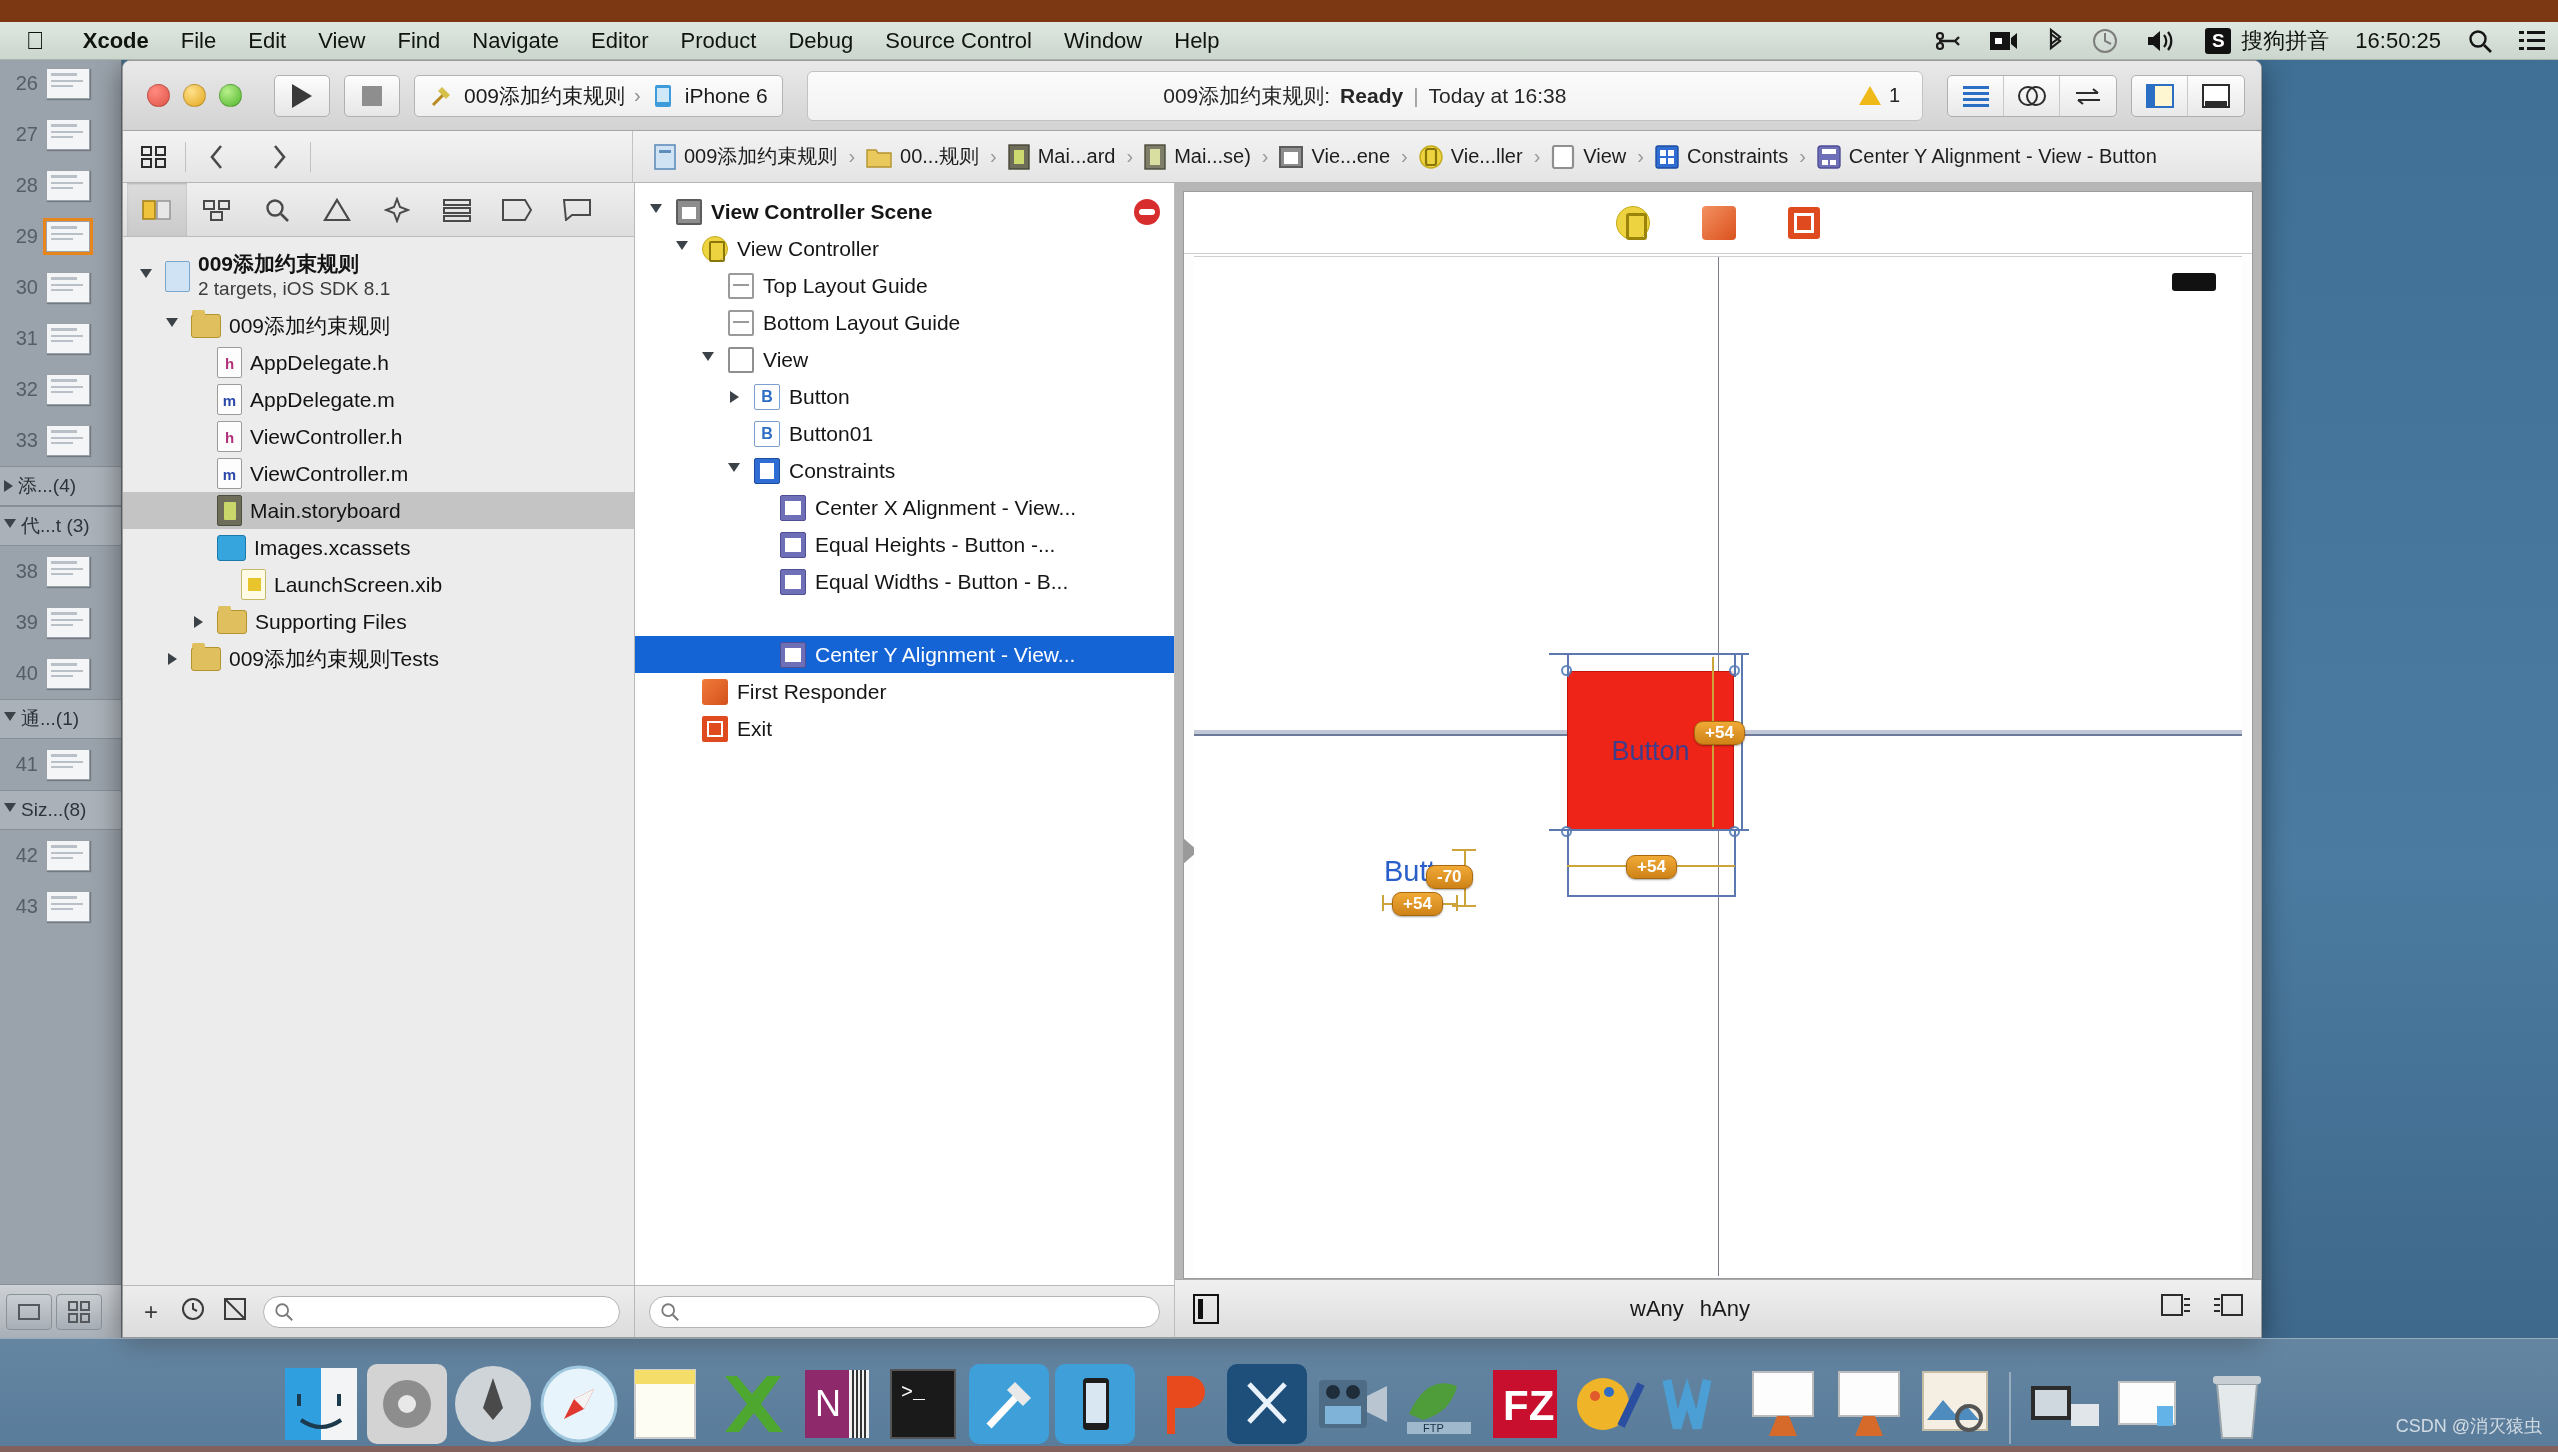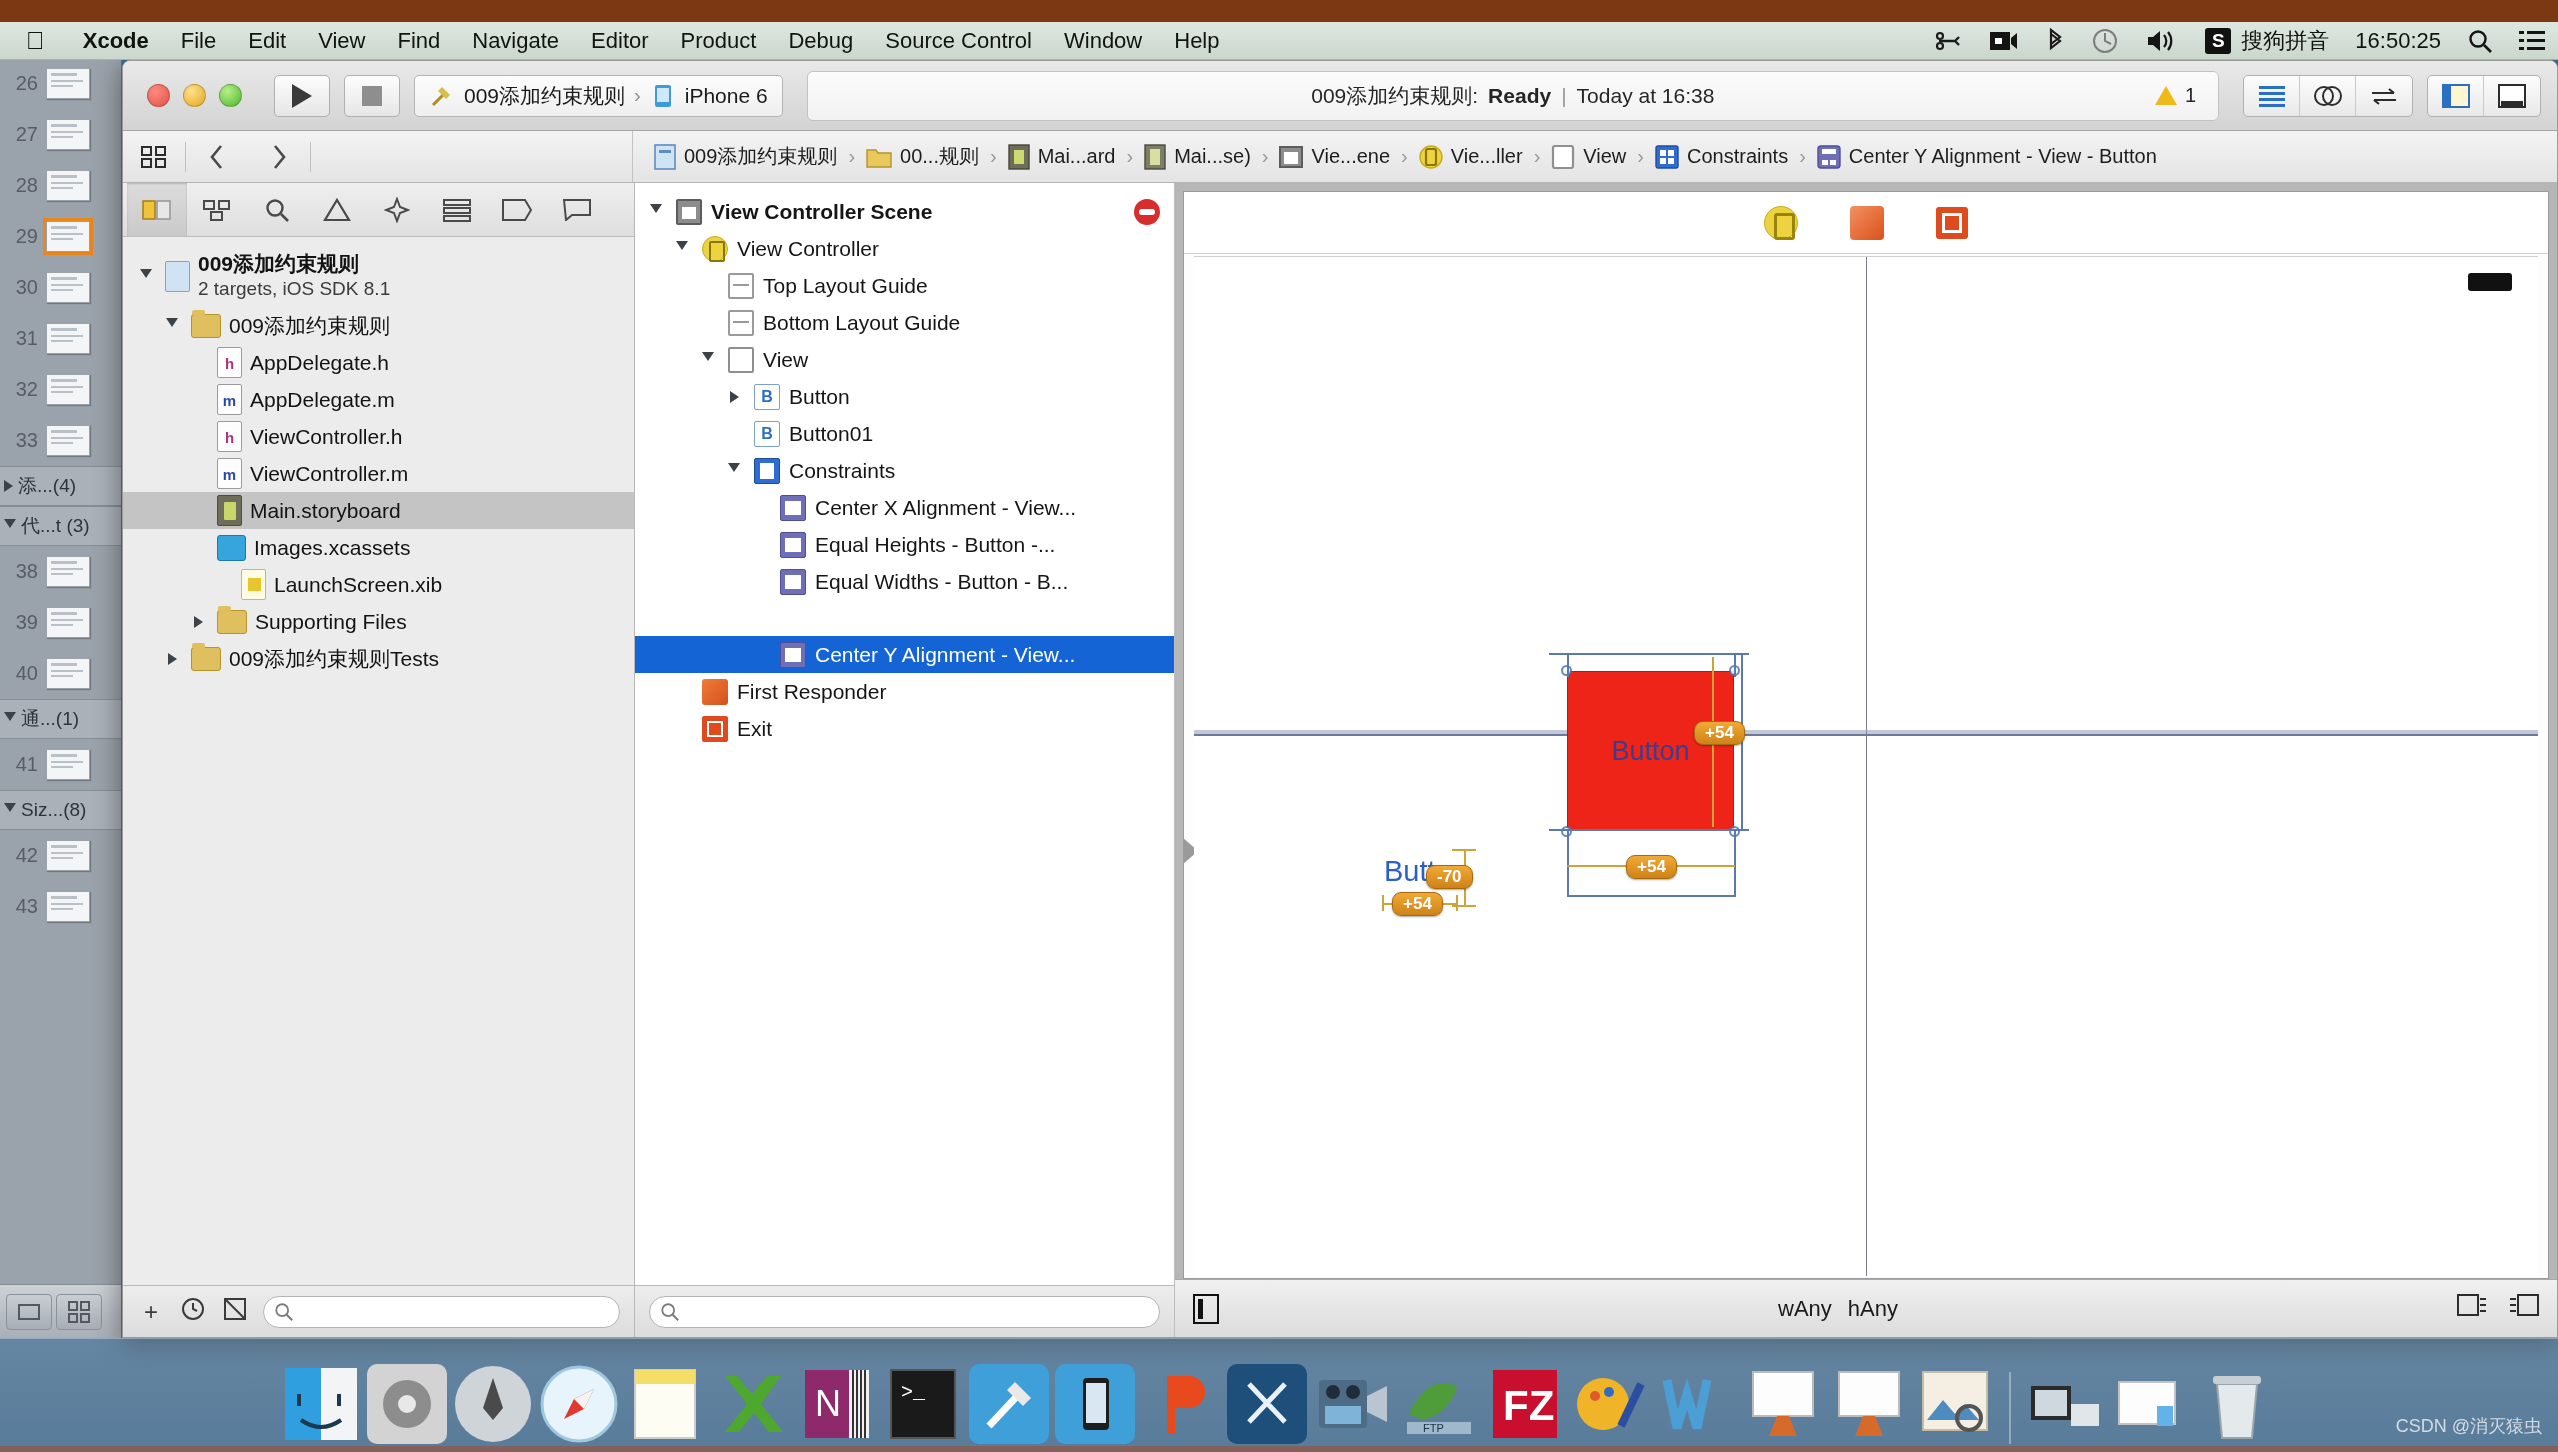--- a/index.html
+++ b/index.html
@@ -68,21 +68,21 @@
   #menubar .mi.bold { font-weight:bold; }
   #menubar .spacer { flex:1; }
   #menubar .si { padding:0 13px; display:flex; align-items:center; }
   .sgicon {
     display:inline-block; width:26px;height:26px;background:#111;color:#fff;
     font-weight:bold;font-size:19px;text-align:center;line-height:26px;border-radius:3px;
   }
 
   
   #xcode {
-    position:absolute; left:122px; top:60px; width:2436px; height:1278px;
+    position:absolute; left:122px; top:60px; width:2140px; height:1278px;
     background:#ececec;
     border:1px solid #9a9a9a;
     border-top-left-radius:8px; border-top-right-radius:8px;
     overflow:hidden; z-index:20;
     box-shadow:0 6px 28px rgba(0,0,0,.45);
   }
   #xc-toolbar {
     height:70px; background:linear-gradient(180deg,#e9e9e9,#d3d3d3);
     border-bottom:1px solid #a5a5a5; display:flex; align-items:center; padding:0 16px; gap:14px;
   }

